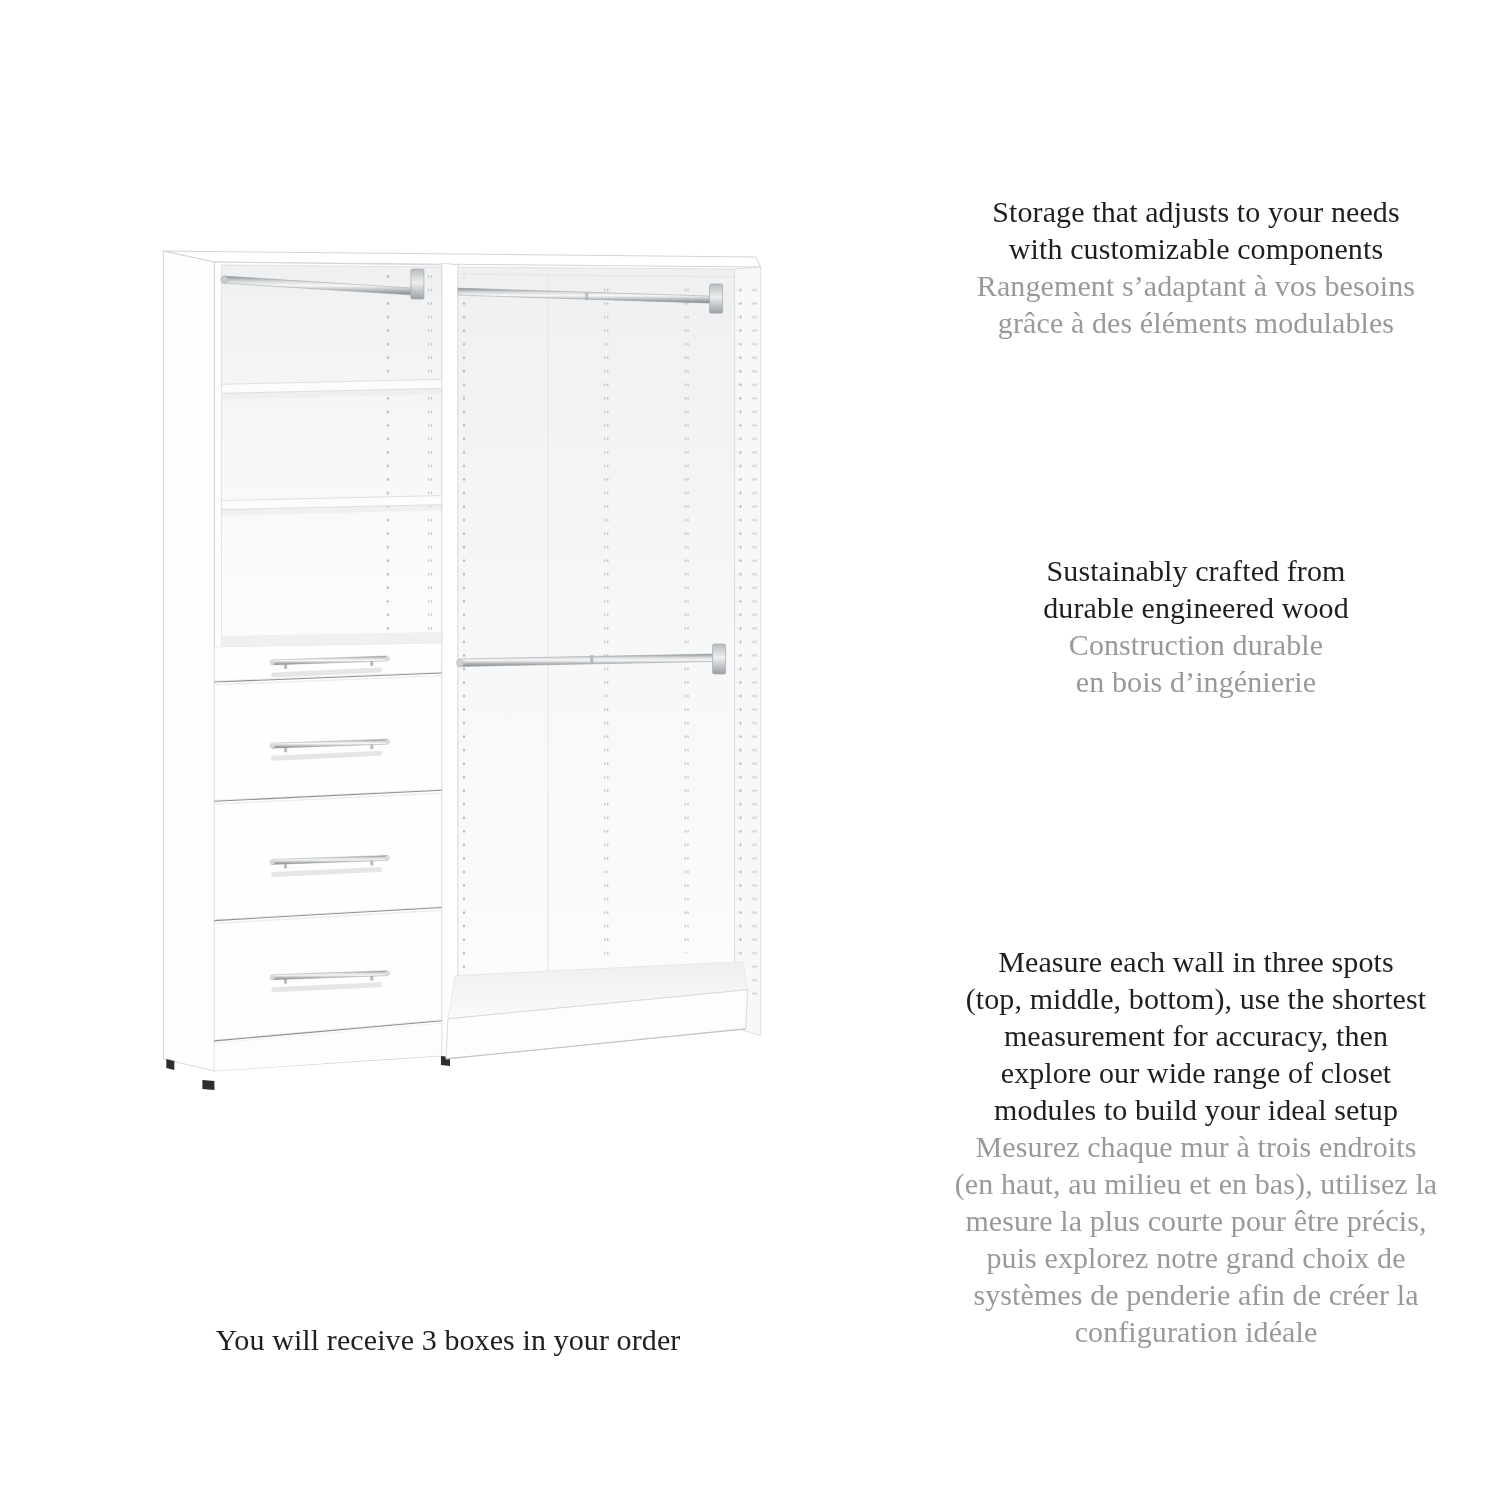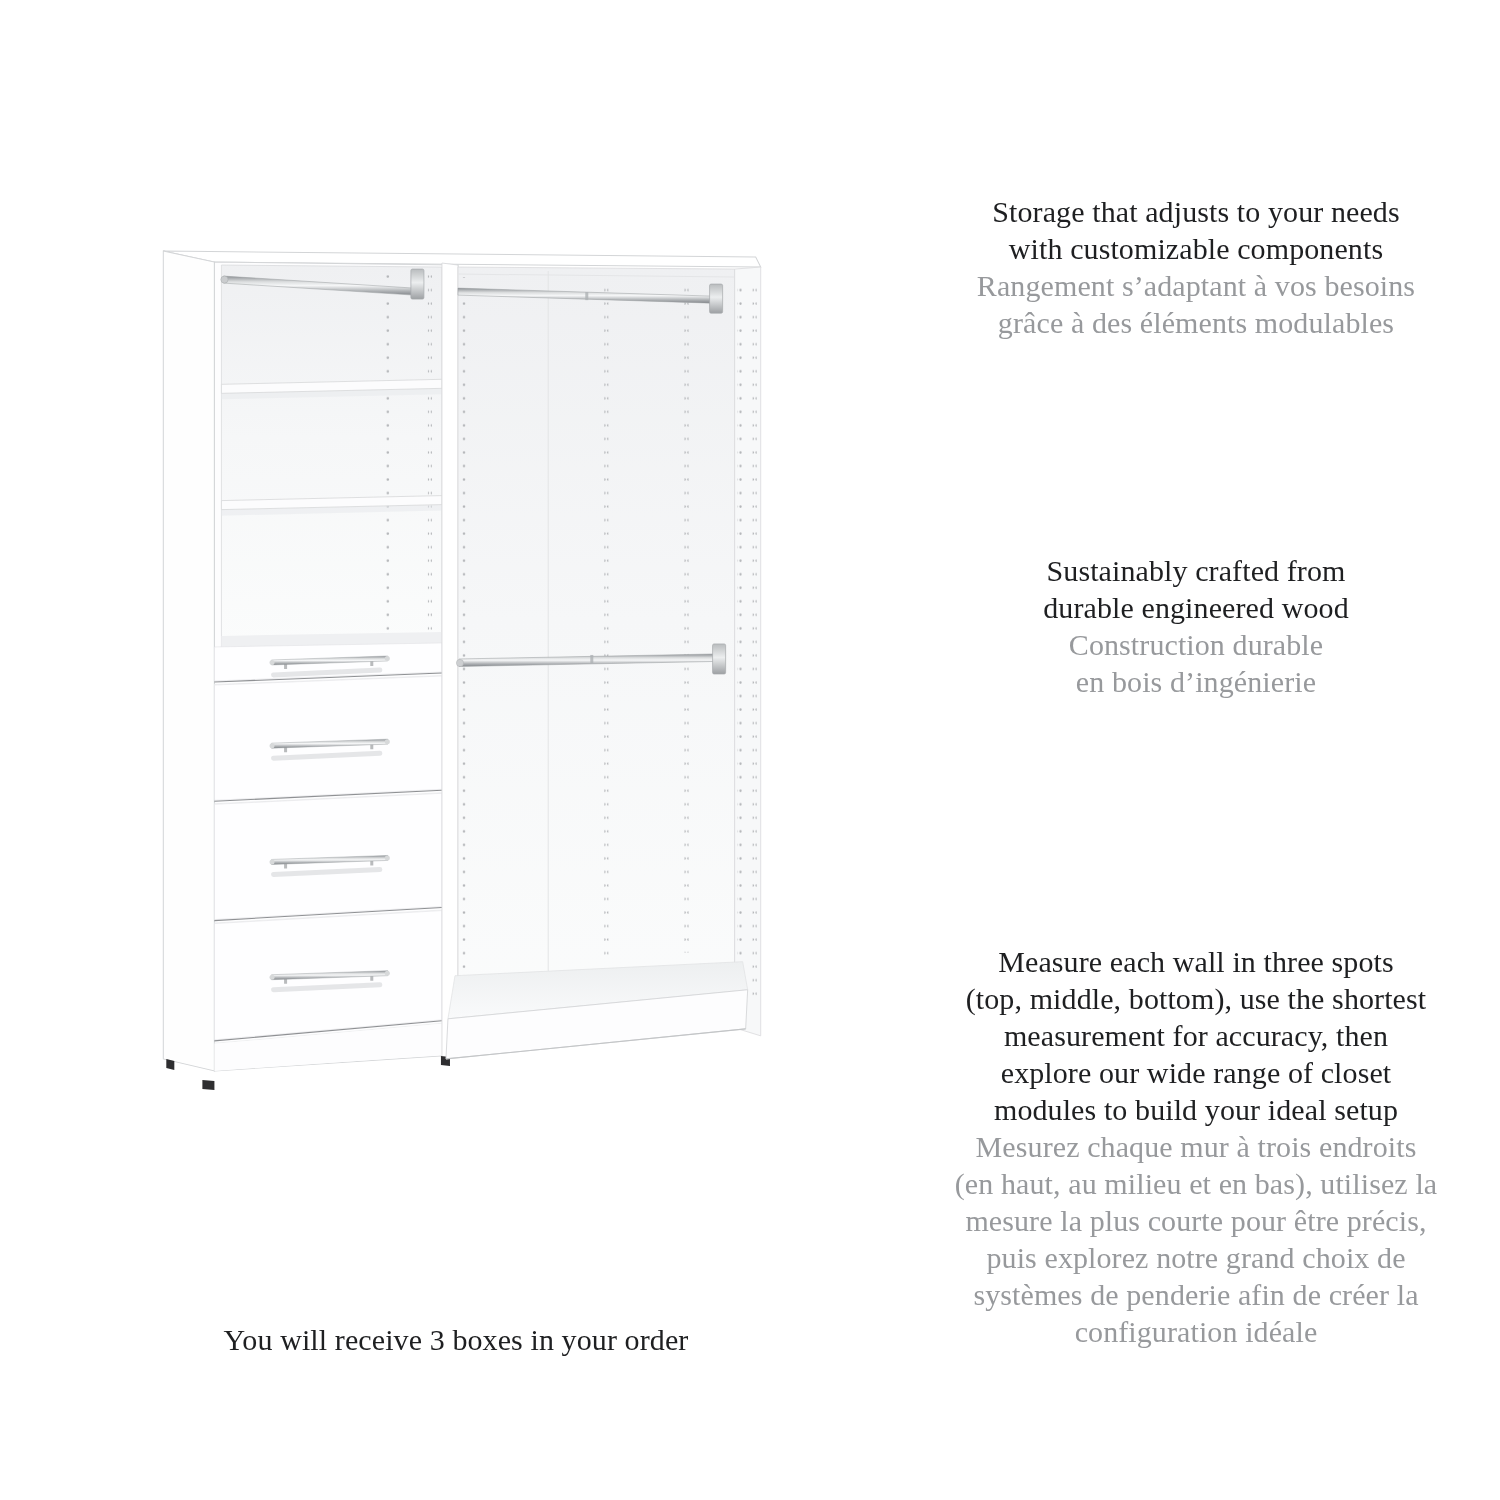--- a/index.html
+++ b/index.html
@@ -34,21 +34,21 @@
     white-space: pre-line;
     letter-spacing: 0.1px;
   }
   .en { color: #1e1f21; }
   .fr { color: #97999c; }
   .block-1 { top: 193px; }
   .block-2 { top: 552px; }
   .block-3 { top: 943px; }
   .box-note {
     position: absolute;
-    left: 116px;
+    left: 108px;
     top: 1321px;
     width: 680px;
     text-align: center;
   }
 </style>
 </head>
 <body>
 
 <div class="canvas">
 

